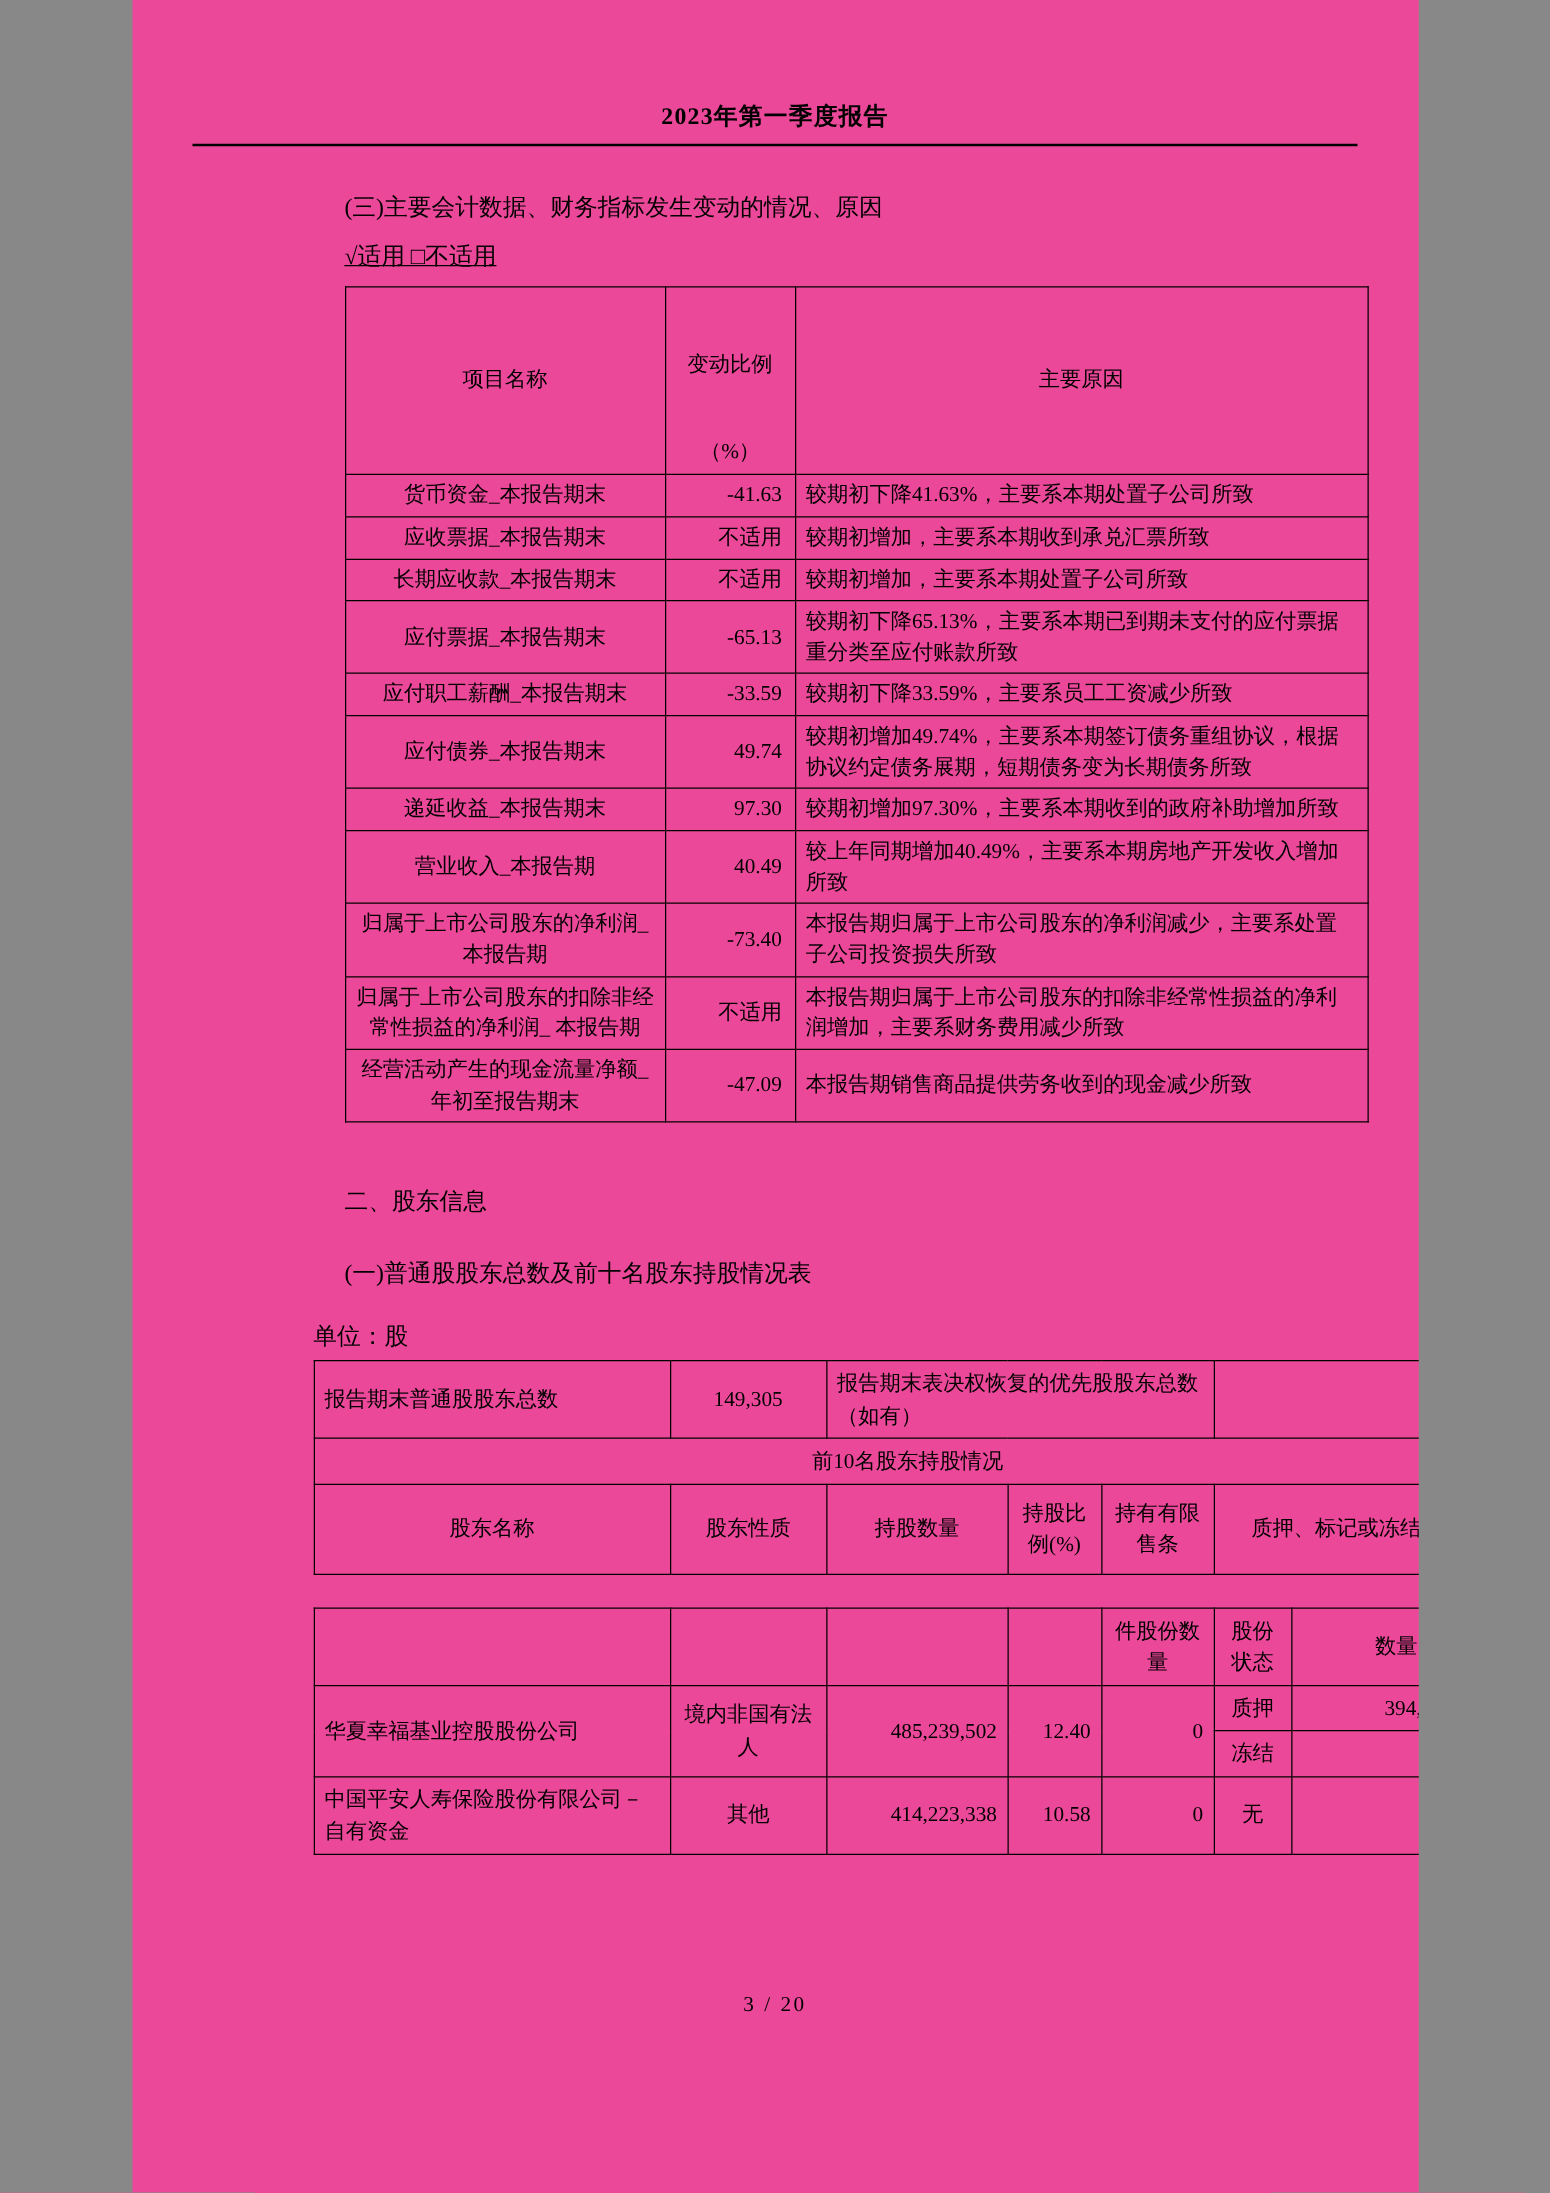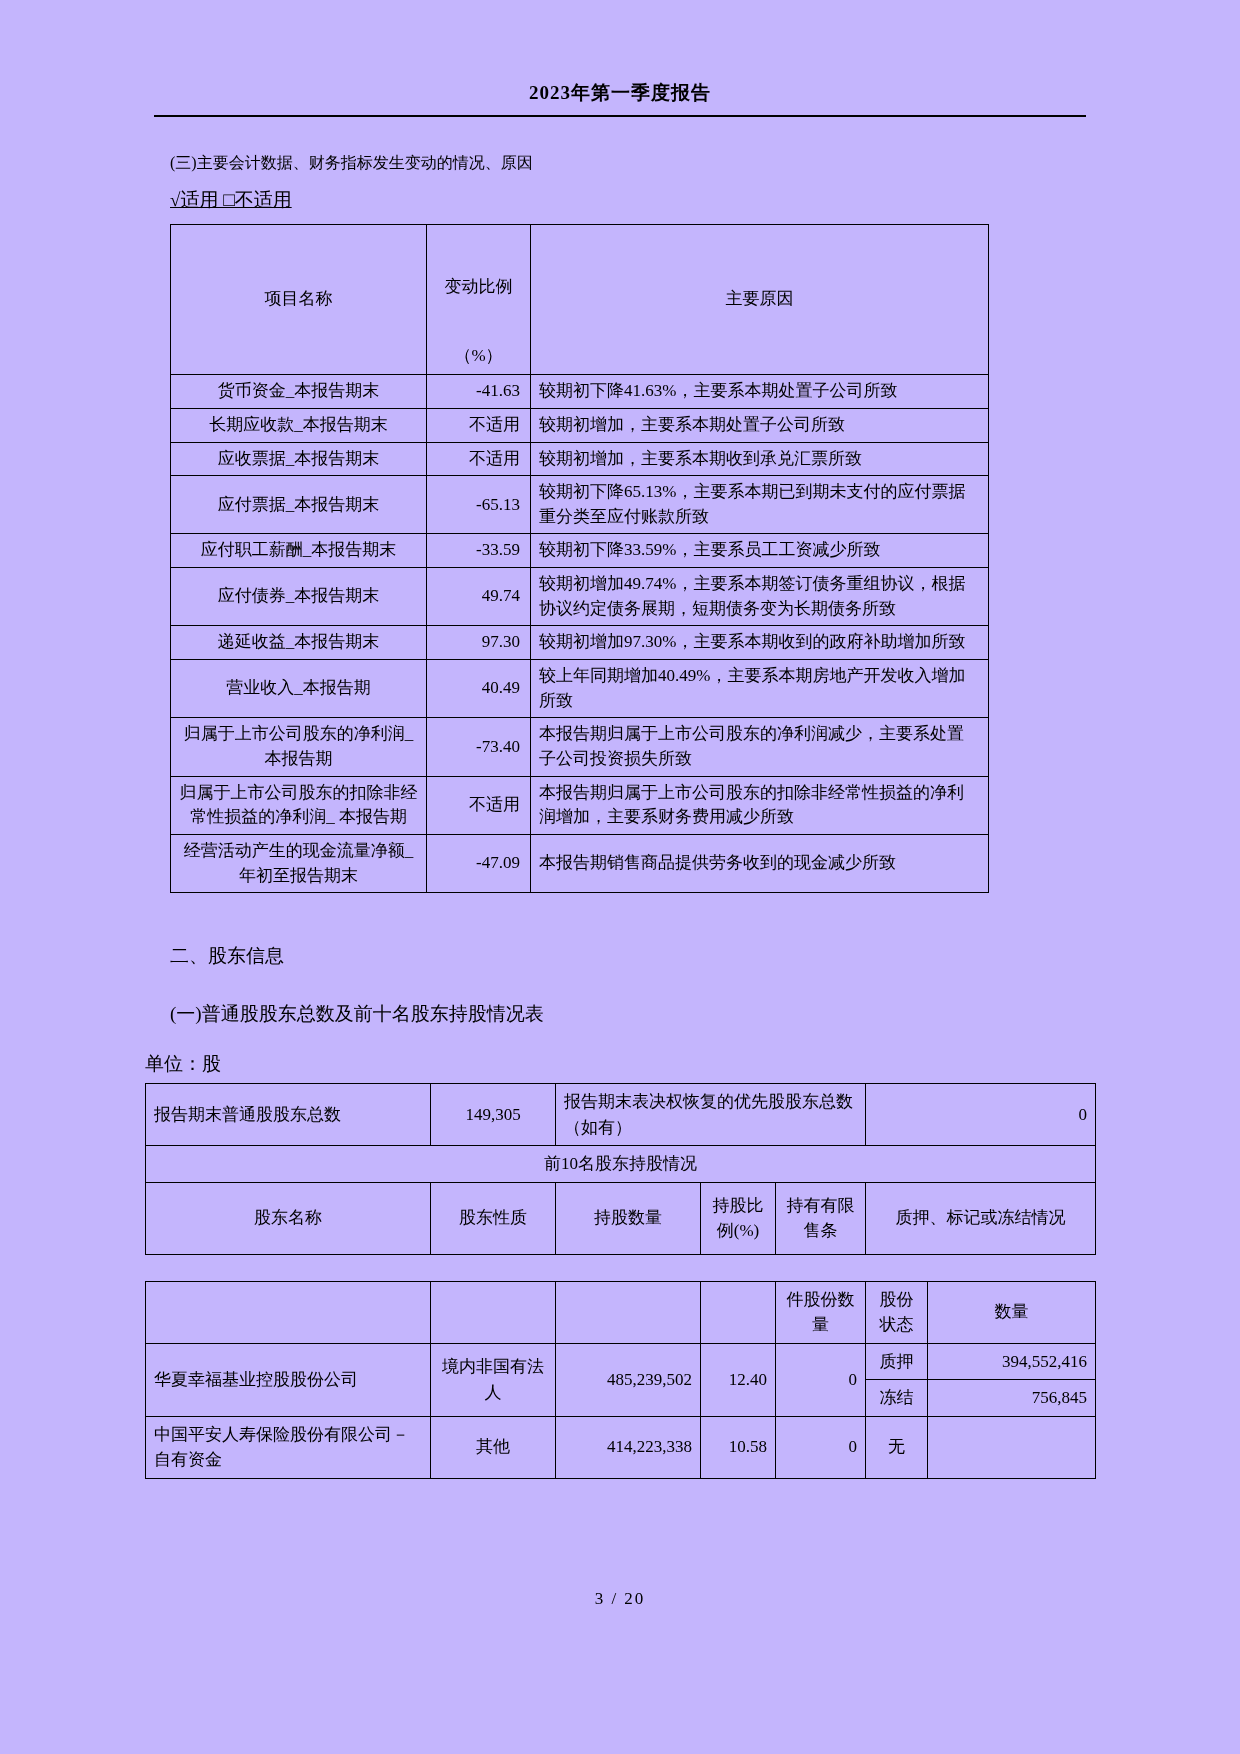--- a/index.html
+++ b/index.html
@@ -1,28 +1,28 @@
 <!DOCTYPE html>
 <html><head>
 <meta charset="utf-8">
 <style>
   * { margin:0; padding:0; box-sizing:border-box; }
   html,body { background:#888; }
   .page {
-    width:1240px; height:1754px; margin:0 auto; background:#c4b5fd;
+    width:1029px; height:1754px; margin:0 auto; background:#ec4899;
     font-family:"Liberation Serif","DejaVu Serif",serif; color:#000;
     position:relative; overflow:hidden;
   }
   .doc-header {
     width:932px; margin:0 auto; padding-top:80px; padding-bottom:9px;
     text-align:center; border-bottom:2px solid #000;
   }
   .doc-title { font-size:19px; font-weight:bold; letter-spacing:1px; }
   .content { padding:0 145px; }
-  .h-section { margin:36px 0 0 25px; font-size:16px; }
+  .h-section { margin:36px 0 0 25px; font-size:19px; }
   .applicable { margin:13px 0 11px 25px; font-size:19px;text-decoration:underline; }
   table { border-collapse:collapse; table-layout:fixed; }
   .t1 { margin-left:25px; width:818px; }
   .t1 th, .t1 td { border:1px solid #000; font-size:17px; vertical-align:middle; line-height:1.45; }
   .t1 th { font-weight:normal; text-align:center; padding:6px 4px; }
   .t1 td { padding:4px 8px; }
   .blk { display:block;margin-top:44px; }
   .c-item { text-align:center; }
   .c-ratio { text-align:right; padding-right:10px !important; }
   .c-reason { text-align:left; }
@@ -69,28 +69,28 @@
           <th>主要原因</th>
         </tr>
       </thead>
       <tbody>
         <tr>
           <td class="c-item">货币资金_本报告期末</td>
           <td class="c-ratio">-41.63</td>
           <td class="c-reason">较期初下降41.63%，主要系本期处置子公司所致</td>
         </tr>
         <tr>
+          <td class="c-item">应收票据_本报告期末</td>
+          <td class="c-ratio">不适用</td>
+          <td class="c-reason">较期初增加，主要系本期收到承兑汇票所致</td>
+        </tr>
+        <tr>
           <td class="c-item">长期应收款_本报告期末</td>
           <td class="c-ratio">不适用</td>
           <td class="c-reason">较期初增加，主要系本期处置子公司所致</td>
-        </tr>
-        <tr>
-          <td class="c-item">应收票据_本报告期末</td>
-          <td class="c-ratio">不适用</td>
-          <td class="c-reason">较期初增加，主要系本期收到承兑汇票所致</td>
         </tr>
         <tr>
           <td class="c-item">应付票据_本报告期末</td>
           <td class="c-ratio">-65.13</td>
           <td class="c-reason">较期初下降65.13%，主要系本期已到期未支付的应付票据重分类至应付账款所致</td>
         </tr>
         <tr>
           <td class="c-item">应付职工薪酬_本报告期末</td>
           <td class="c-ratio">-33.59</td>
           <td class="c-reason">较期初下降33.59%，主要系员工工资减少所致</td>

